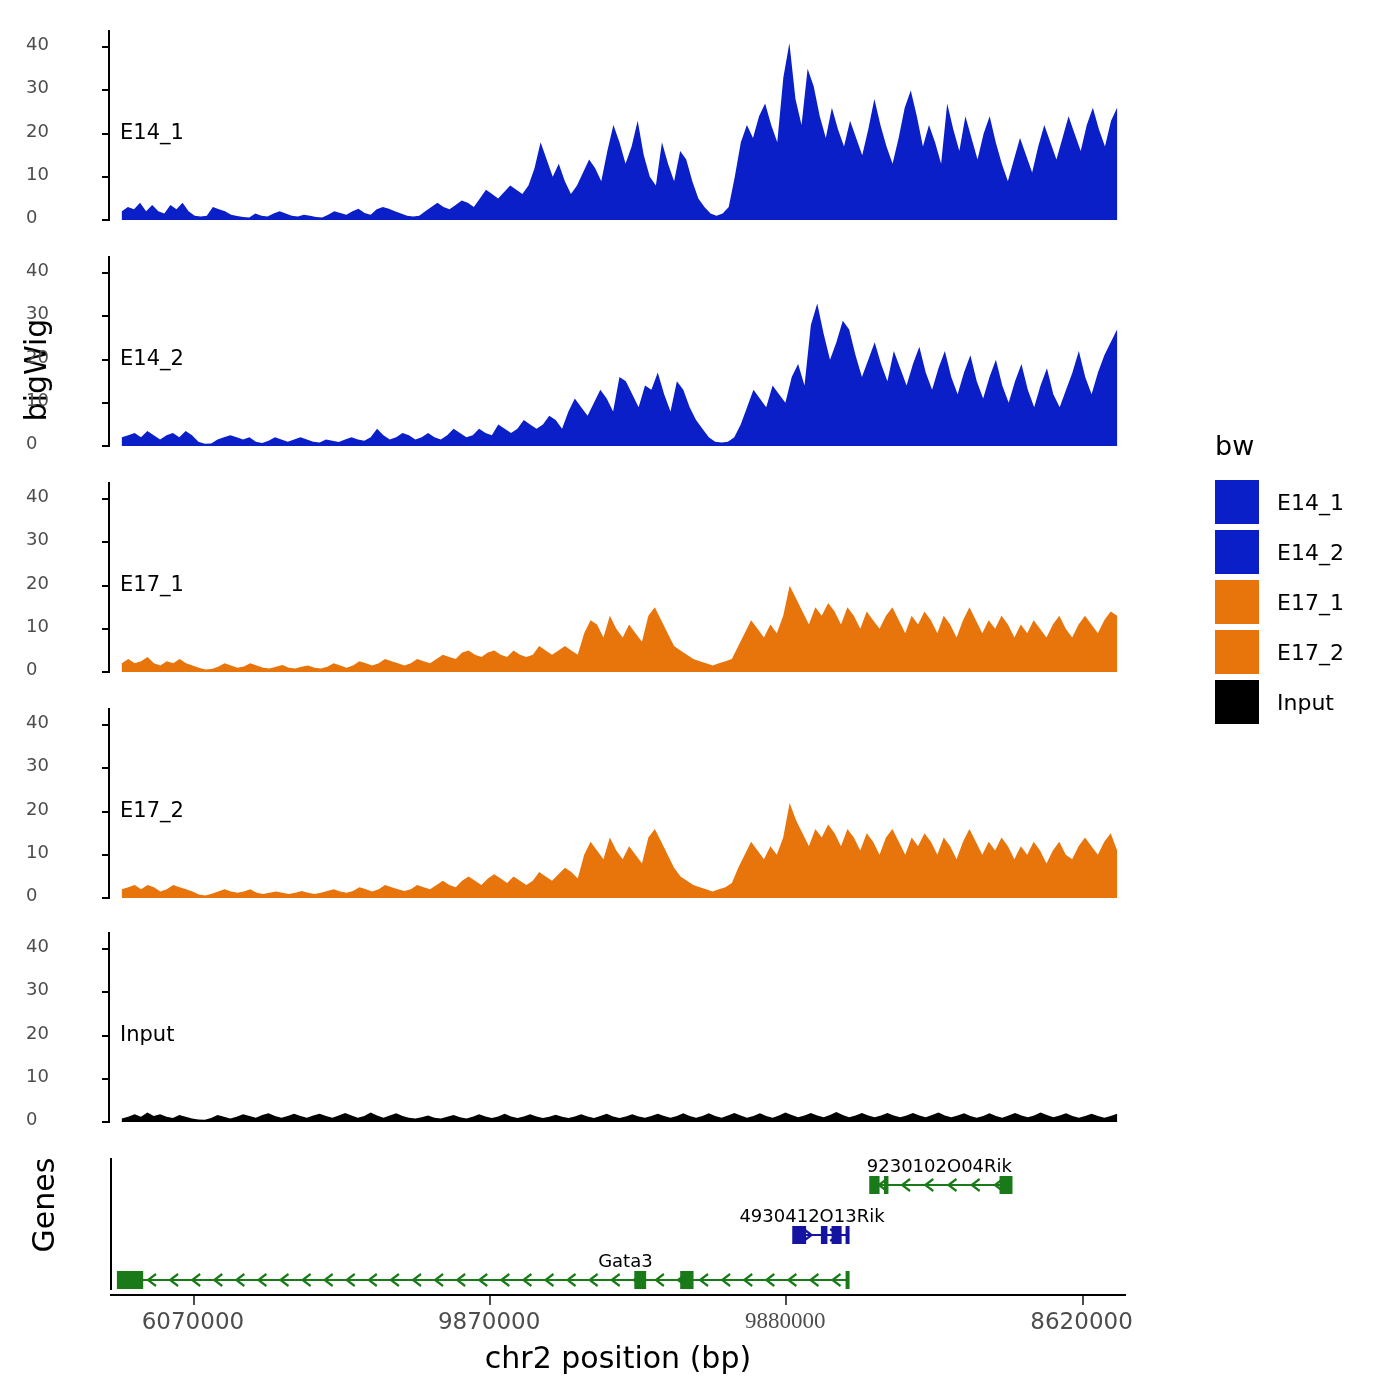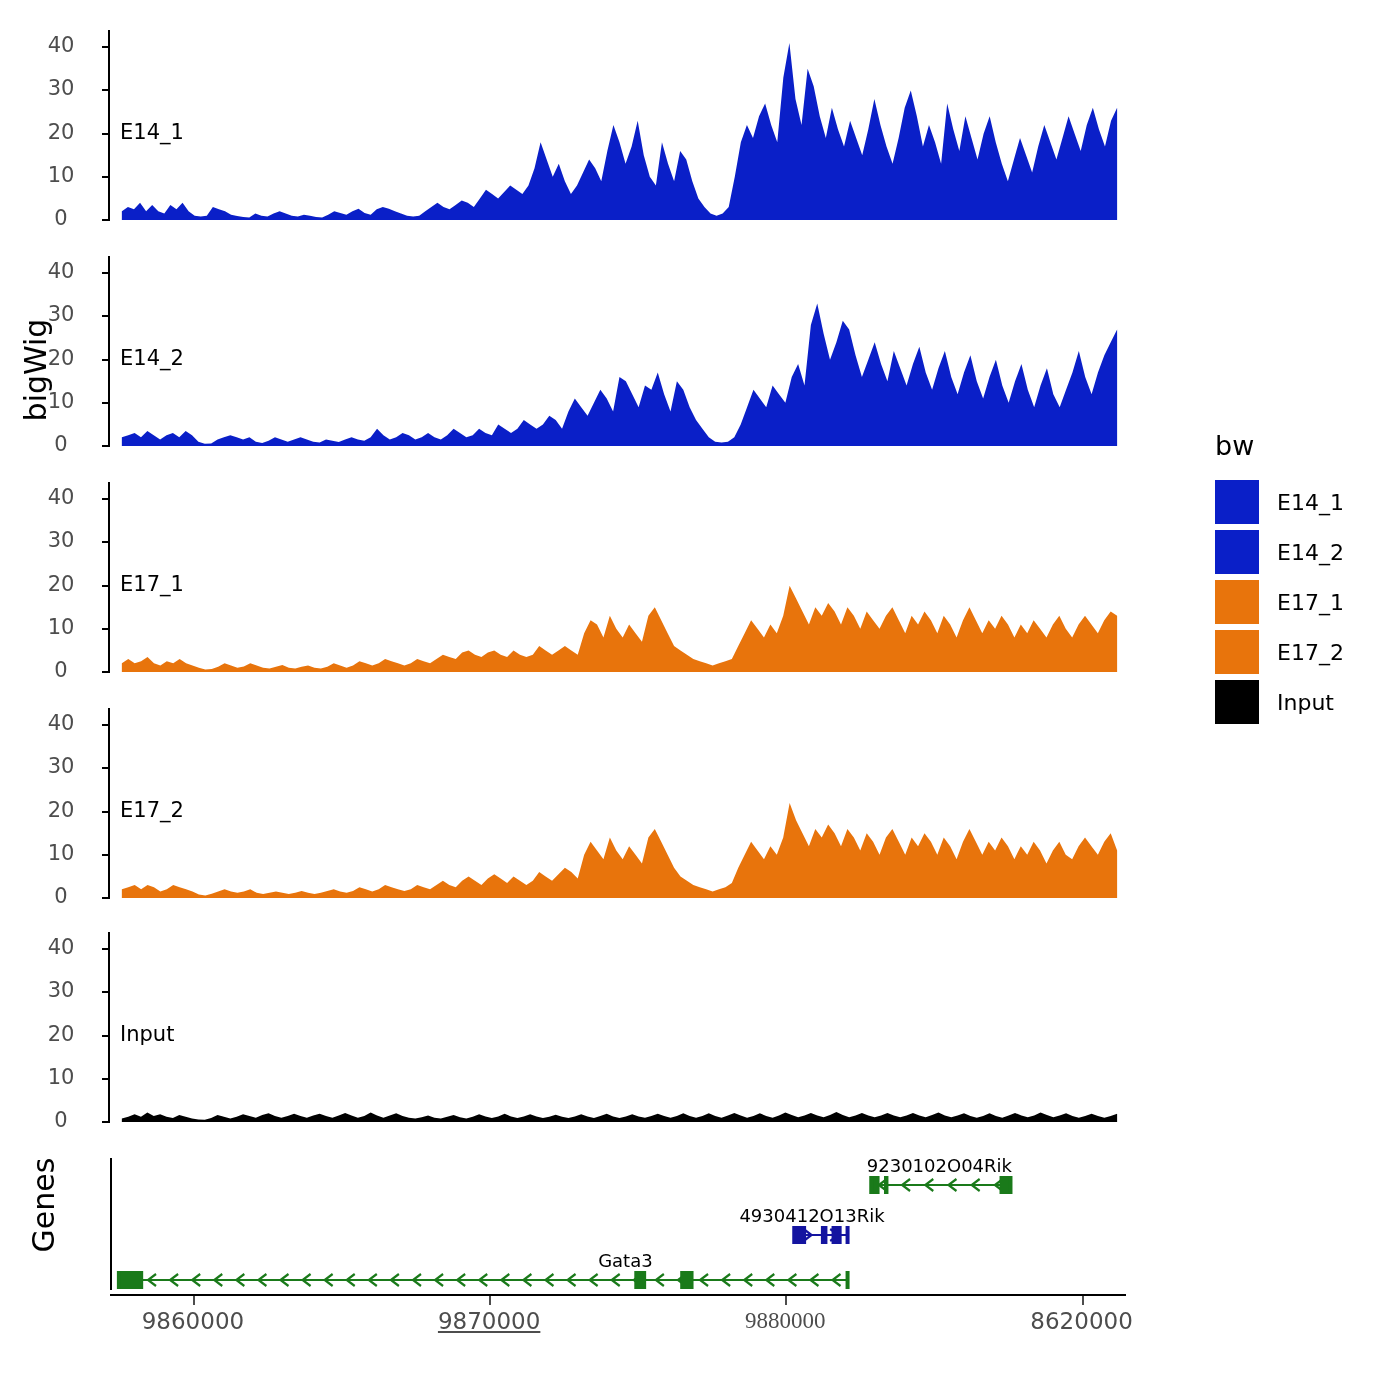--- a/index.html
+++ b/index.html
@@ -11,21 +11,21 @@
     transform:rotate(-90deg);transform-origin:left top;
     font-size:30px;color:#000;text-align:center;
   }
   .genes-lab{
     position:absolute;left:26px;top:1280px;width:150px;
     transform:rotate(-90deg);transform-origin:left top;
     font-size:30px;color:#000;text-align:center;
   }
   .axisline{position:absolute;background:#000;width:2px;}
   .tick{position:absolute;background:#000;height:2px;width:8px;left:102px;}
-  .ticklab{position:absolute;font-size:21px;color:#4d4d4d;text-align:center;width:70px;left:26px;}
+  .ticklab{position:absolute;font-size:18px;color:#4d4d4d;text-align:left;width:70px;left:26px;}
   .trackname{position:absolute;font-size:21px;color:#000;left:120px;}
 
   .plotarea{position:absolute;left:110px;width:1016px;}
   .plotarea svg{display:block;width:100%;height:100%;}
 
   
   .legend{position:absolute;left:1215px;top:430px;width:180px;}
   .legend-title{font-size:27px;color:#000;margin-bottom:16px;}
   .legend-row{display:flex;align-items:center;height:50px;}
   .legend-key{width:44px;height:44px;flex:0 0 auto;}
@@ -230,22 +230,23 @@
         <rect x="570.204081632653" y="121" width="13.329446064139916" height="18" fill="#1A7A1A"></rect>
         <rect x="6.886297376093294" y="121" width="4" height="18" fill="#1A7A1A"></rect>
         <rect x="735.5626822157434" y="121" width="4" height="18" fill="#1A7A1A"></rect>
         <text x="515.405247813411" y="117" text-anchor="middle" class="gene-label">Gata3</text>
       </svg>
   </div>
 
   <div id="xaxis"></div>
   <div id="xticks">
       <div class="xtick" style="left: 192.939px;"></div>
-      <div class="xticklab" style="left: 82.9388px;">9860000</div>
+      <div class="xticklab" style="left: 82.9388px;">6070000</div>
       <div class="xtick" style="left: 489.149px;"></div>
-      <div class="xticklab" style="left: 379.149px; text-decoration: underline;">9870000</div>
+      <div class="xticklab" style="left: 379.149px;">9870000</div>
       <div class="xtick" style="left: 785.359px;"></div>
       <div class="xticklab" style="left: 675.359px; font-family: Liberation Serif, serif;">9880000</div>
       <div class="xtick" style="left: 1081.57px;"></div>
       <div class="xticklab" style="left: 971.569px;">8620000</div>
     </div>
+  <div id="xtitle">chr2 position (bp)</div>
 
 </div>
 
 </body></html>

